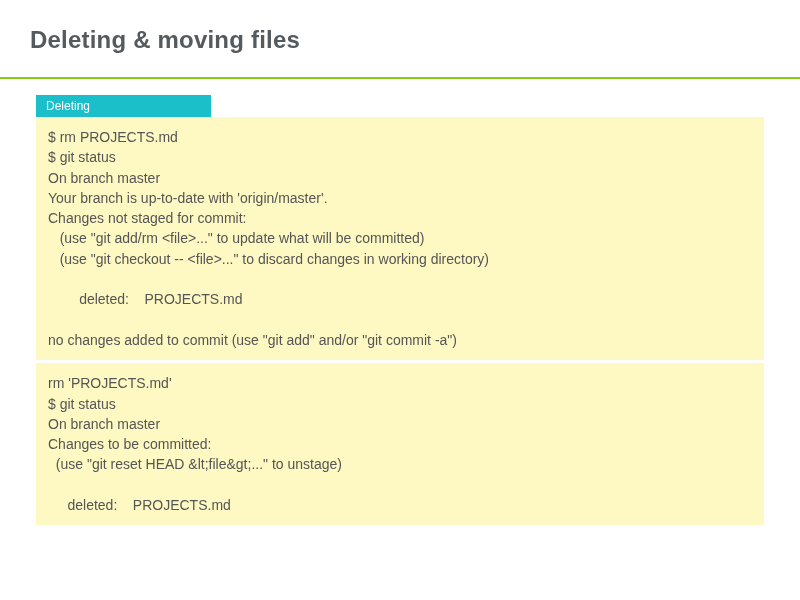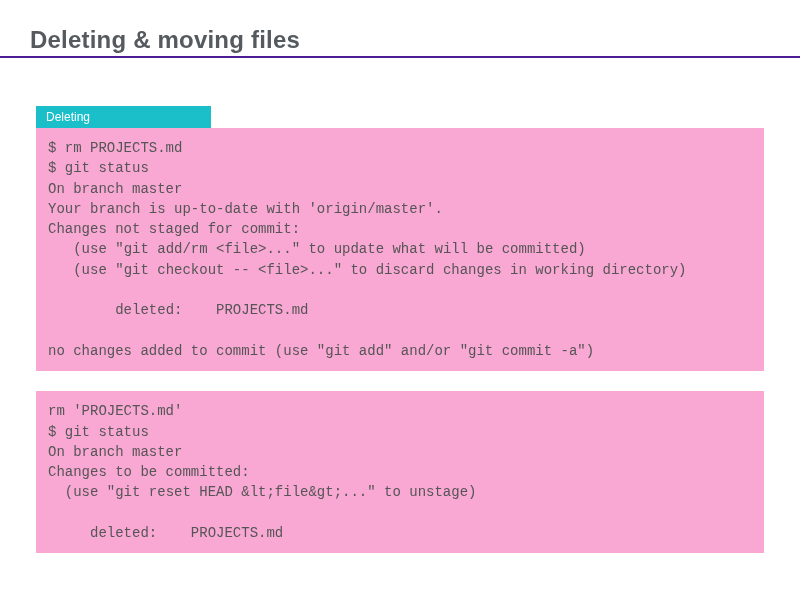--- a/index.html
+++ b/index.html
@@ -4,52 +4,52 @@
 <style>
   * { margin: 0; padding: 0; box-sizing: border-box; }
   body {
     font-family: "Segoe UI", "Helvetica Neue", Arial, sans-serif;
     background: #fff;
     width: 800px;
     height: 600px;
     overflow: hidden;
   }
   .header {
-    padding: 26px 30px 2px 30px;
-    border-bottom: 2px solid #4c1d95;
+    padding: 26px 30px 23px 30px;
+    border-bottom: 2px solid #84cc16;
   }
   .header h1 {
     font-size: 24px;
     font-weight: 600;
     color: #555a5e;
     letter-spacing: 0.2px;
   }
   .content {
-    padding: 48px 36px 0 36px;
+    padding: 16px 36px 0 36px;
     border-radius: 22px;
   }
   .tab-label {
     display: inline-block;
     background: #1bbfca;
     color: #fff;
     font-size: 12px;
     padding: 4px 14px 4px 10px;
     width: 175px;
     margin-bottom: 0;
   }
   .code-block {
-    background: #f9a8d4;
-    font-family: Liberation Mono, monospace;
+    background: #fef9c3;
+    font-family: Liberation Sans, sans-serif;
     font-size: 14px;
     line-height: 1.45;
     color: #555;
     padding: 10px 12px;
     white-space: pre-wrap;
     word-wrap: break-word;
-    margin-bottom: 20px;
+    margin-bottom: 3px;
   }
   .callout {
     background: #a0c464;
     color: #fff;
     font-size: 15px;
     padding: 9px 12px;
     margin-bottom: 10px;
   }
   .callout .cmd {
     font-family: "Courier New", Courier, monospace;

